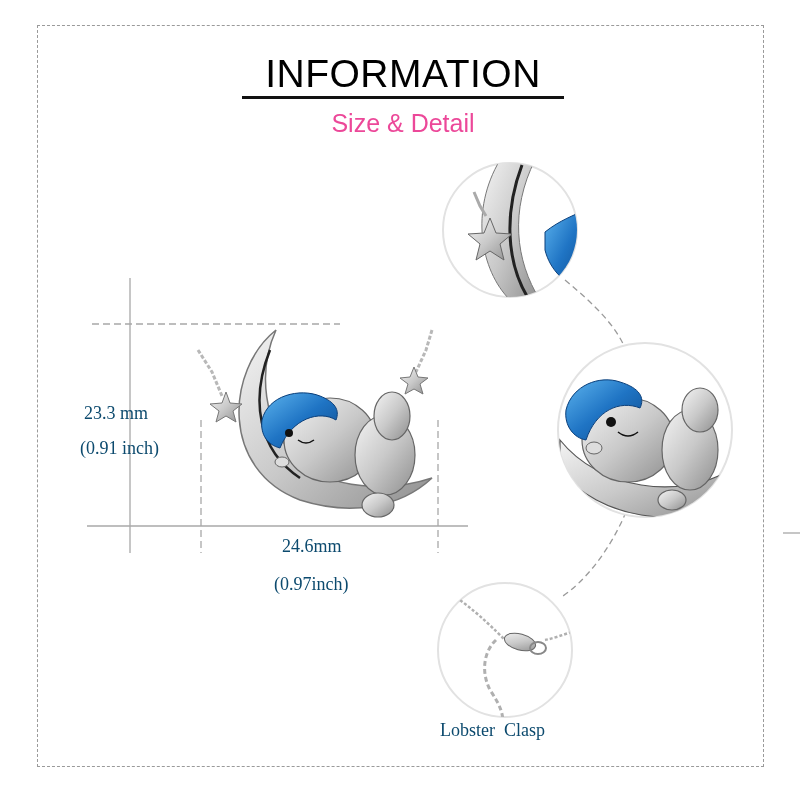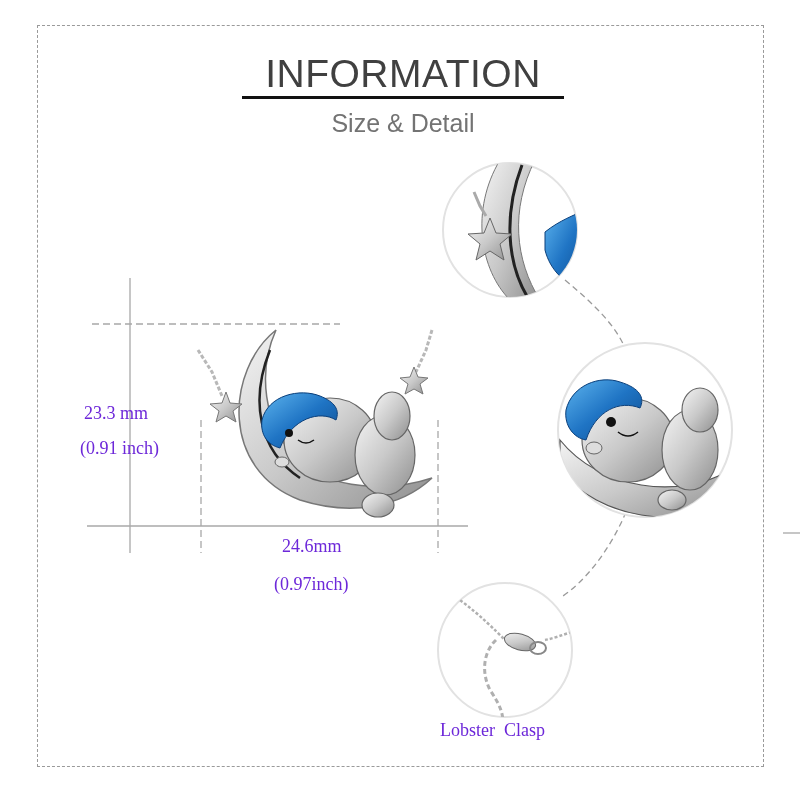--- a/index.html
+++ b/index.html
@@ -1,21 +1,21 @@
 <!DOCTYPE html>
 <html><head>
 <meta charset="utf-8">
 <style>
   html, body { margin: 0; padding: 0; background: #ffffff; }
   body { width: 800px; height: 800px; position: relative; overflow: hidden; font-family: "Liberation Sans", sans-serif; }
   .frame { position: absolute; left: 37px; top: 25px; width: 727px; height: 742px; border: 1.5px dashed #9a9a9a; box-sizing: border-box; }
-  .title { position: absolute; left: 242px; top: 52px; width: 322px; text-align: center; font-family: "Liberation Sans", sans-serif; font-size: 39px; color: #404040; letter-spacing: 0.5px; line-height: 44px; }
+  .title { position: absolute; left: 242px; top: 52px; width: 322px; text-align: center; font-family: "Liberation Sans", sans-serif; font-size: 39px; color: #000000; letter-spacing: 0.5px; line-height: 44px; }
   .title-rule { position: absolute; left: 242px; top: 96px; width: 322px; height: 3px; background: #111; }
-  .subtitle { position: absolute; left: 242px; top: 108px; width: 322px; text-align: center; font-family: "Liberation Sans", sans-serif; font-size: 25px; color: #737373; line-height: 30px; }
-  .serif { font-family: "Liberation Serif", serif; color: #6d28d9; }
+  .subtitle { position: absolute; left: 242px; top: 108px; width: 322px; text-align: center; font-family: "Liberation Sans", sans-serif; font-size: 25px; color: #ec4899; line-height: 30px; }
+  .serif { font-family: "Liberation Serif", serif; color: #0c4a6e; }
   .dim-text { position: absolute; font-size: 18px; line-height: 22px; white-space: nowrap; }
   .caption { position: absolute; left: 440px; top: 720px; width: 140px; text-align: left; font-size: 18px; }
   svg { position: absolute; left: 0; top: 0; }
 </style>
 </head>
 <body>
 
 <div class="frame"></div>
 
 <div class="title">INFORMATION</div>

